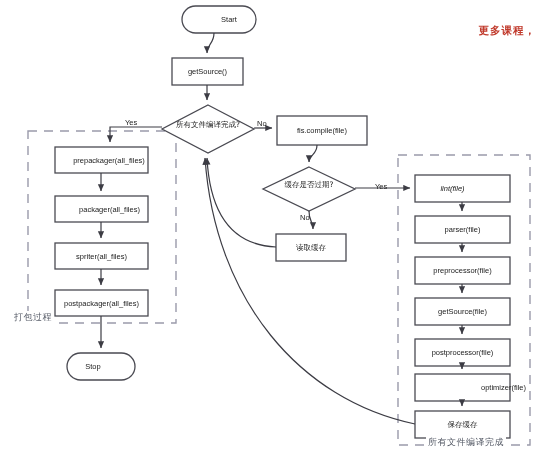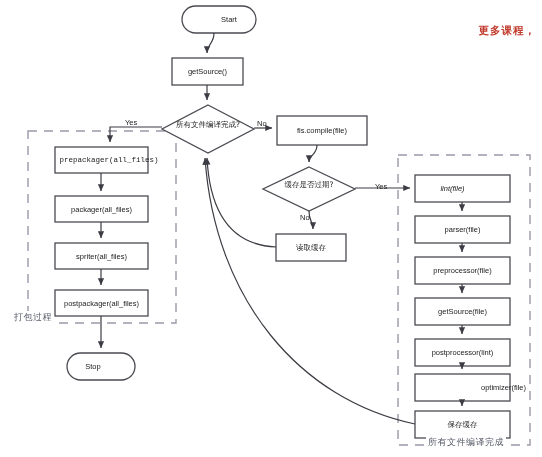--- a/index.html
+++ b/index.html
@@ -120,31 +120,31 @@
     </g>
   </svg>
 
   <div class="nodeLabel" style="left:182px;top:15px;width:94px;">Start</div>
   <div class="nodeLabel" style="left:172px;top:67px;width:71px;">getSource()</div>
   <div class="nodeLabel cjk" style="left:168px;top:120px;width:80px;white-space:normal;">所有文件编译完成?</div>
   <div class="nodeLabel" style="left:277px;top:126px;width:90px;">fis.compile(file)</div>
   <div class="nodeLabel cjk" style="left:275px;top:180px;width:68px;white-space:normal;">缓存是否过期?</div>
   <div class="nodeLabel cjk" style="left:276px;top:243px;width:70px;">读取缓存</div>
 
-  <div class="nodeLabel" style="left:55px;top:156px;width:108px;font-family:Liberation Mono, monospace;">prepackager(all_files)</div>
-  <div class="nodeLabel" style="left:55px;top:205px;width:93px;">packager(all_files)</div>
+  <div class="nodeLabel" style="left:55px;top:156px;width:108px;">prepackager(all_files)</div>
+  <div class="nodeLabel" style="left:55px;top:205px;width:93px;padding-left:8px;">packager(all_files)</div>
   <div class="nodeLabel" style="left:55px;top:252px;width:93px;">spriter(all_files)</div>
   <div class="nodeLabel" style="left:55px;top:299px;width:93px;">postpackager(all_files)</div>
   <div class="nodeLabel" style="left:67px;top:362px;width:52px;">Stop</div>
 
   <div class="nodeLabel" style="left:400px;top:184px;width:105px;font-style:italic;">lint(file)</div>
   <div class="nodeLabel" style="left:415px;top:225px;width:95px;">parser(file)</div>
   <div class="nodeLabel" style="left:415px;top:266px;width:95px;">preprocessor(file)</div>
   <div class="nodeLabel" style="left:415px;top:307px;width:95px;">getSource(file)</div>
-  <div class="nodeLabel" style="left:415px;top:348px;width:95px;">postprocessor(lint)</div>
+  <div class="nodeLabel" style="left:415px;top:348px;width:95px;">postprocessor(file)</div>
   <div class="nodeLabel" style="left:415px;top:383px;width:95px;padding-left:41px;">optimizer(file)</div>
   <div class="nodeLabel cjk" style="left:415px;top:420px;width:95px;">保存缓存</div>
 
   <div class="edgeLabel" style="left:125px;top:118px;">Yes</div>
   <div class="edgeLabel" style="left:257px;top:119px;">No</div>
   <div class="edgeLabel" style="left:375px;top:182px;">Yes</div>
   <div class="edgeLabel" style="left:300px;top:213px;">No</div>
 
   <div class="groupLabel" style="left:12px;top:311px;background:#fff;padding:0 2px;">打包过程</div>
   <div class="groupLabel" style="left:426px;top:436px;background:#fff;padding:0 2px;">所有文件编译完成</div>

